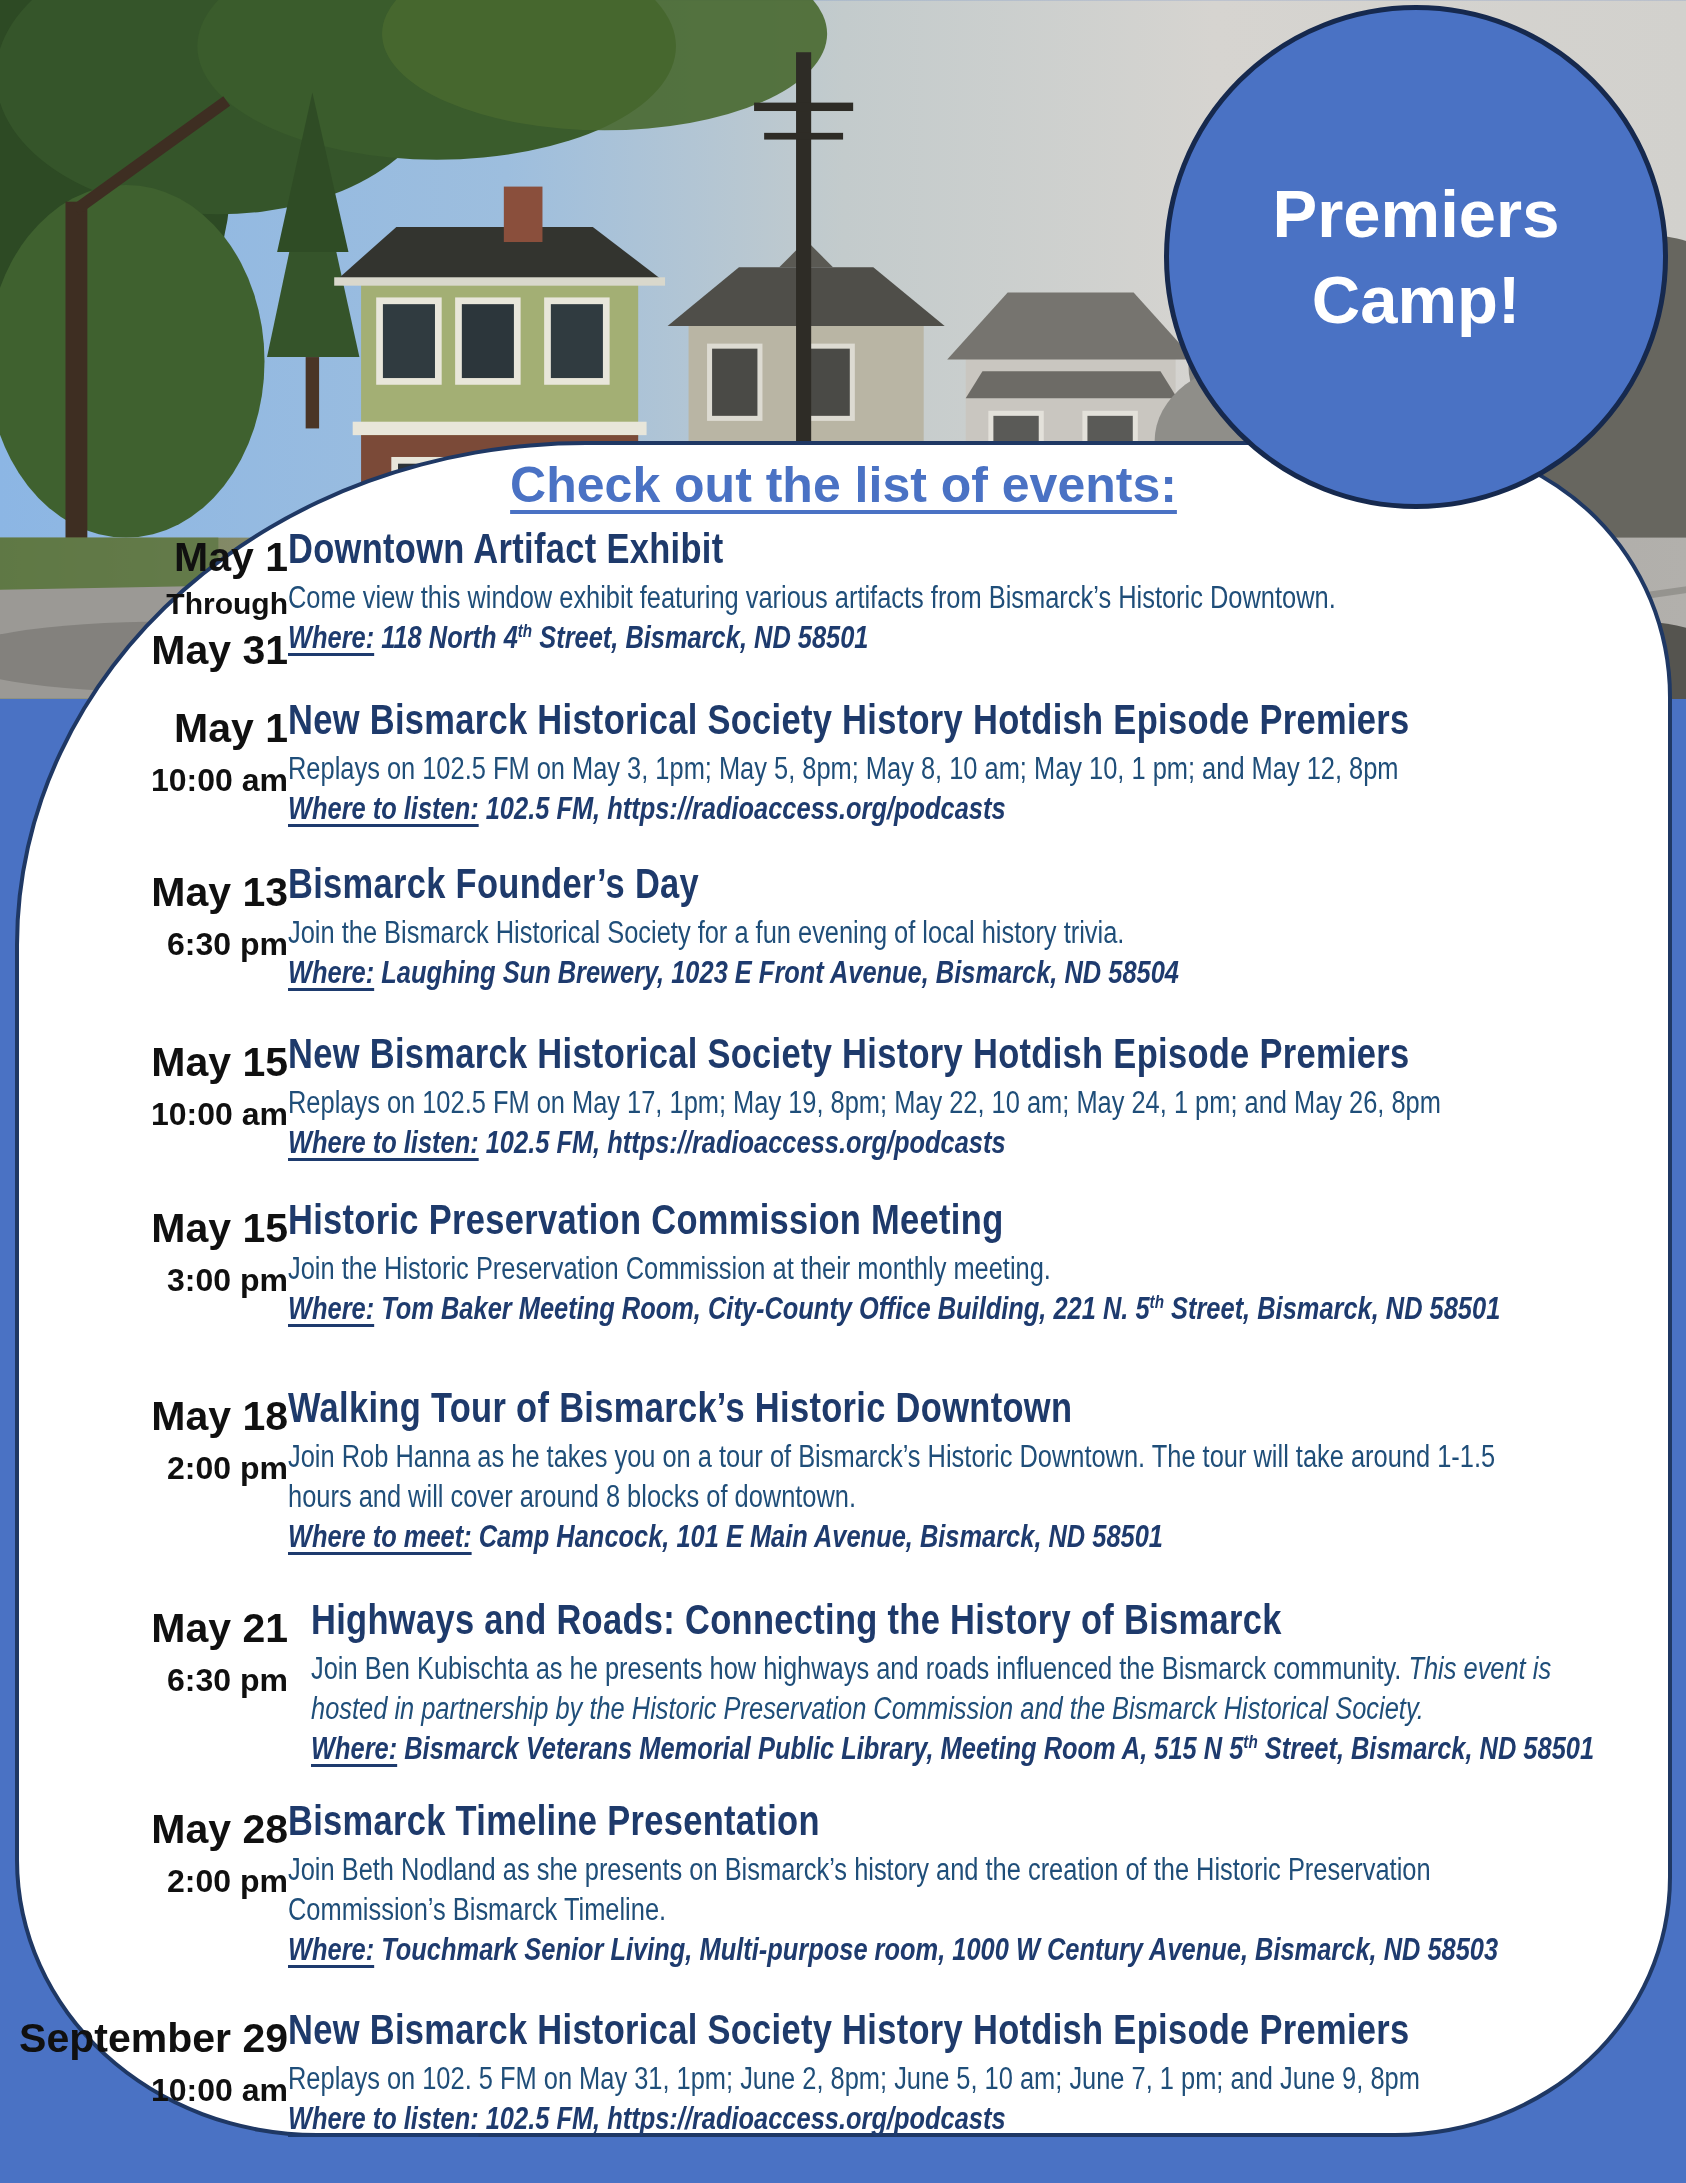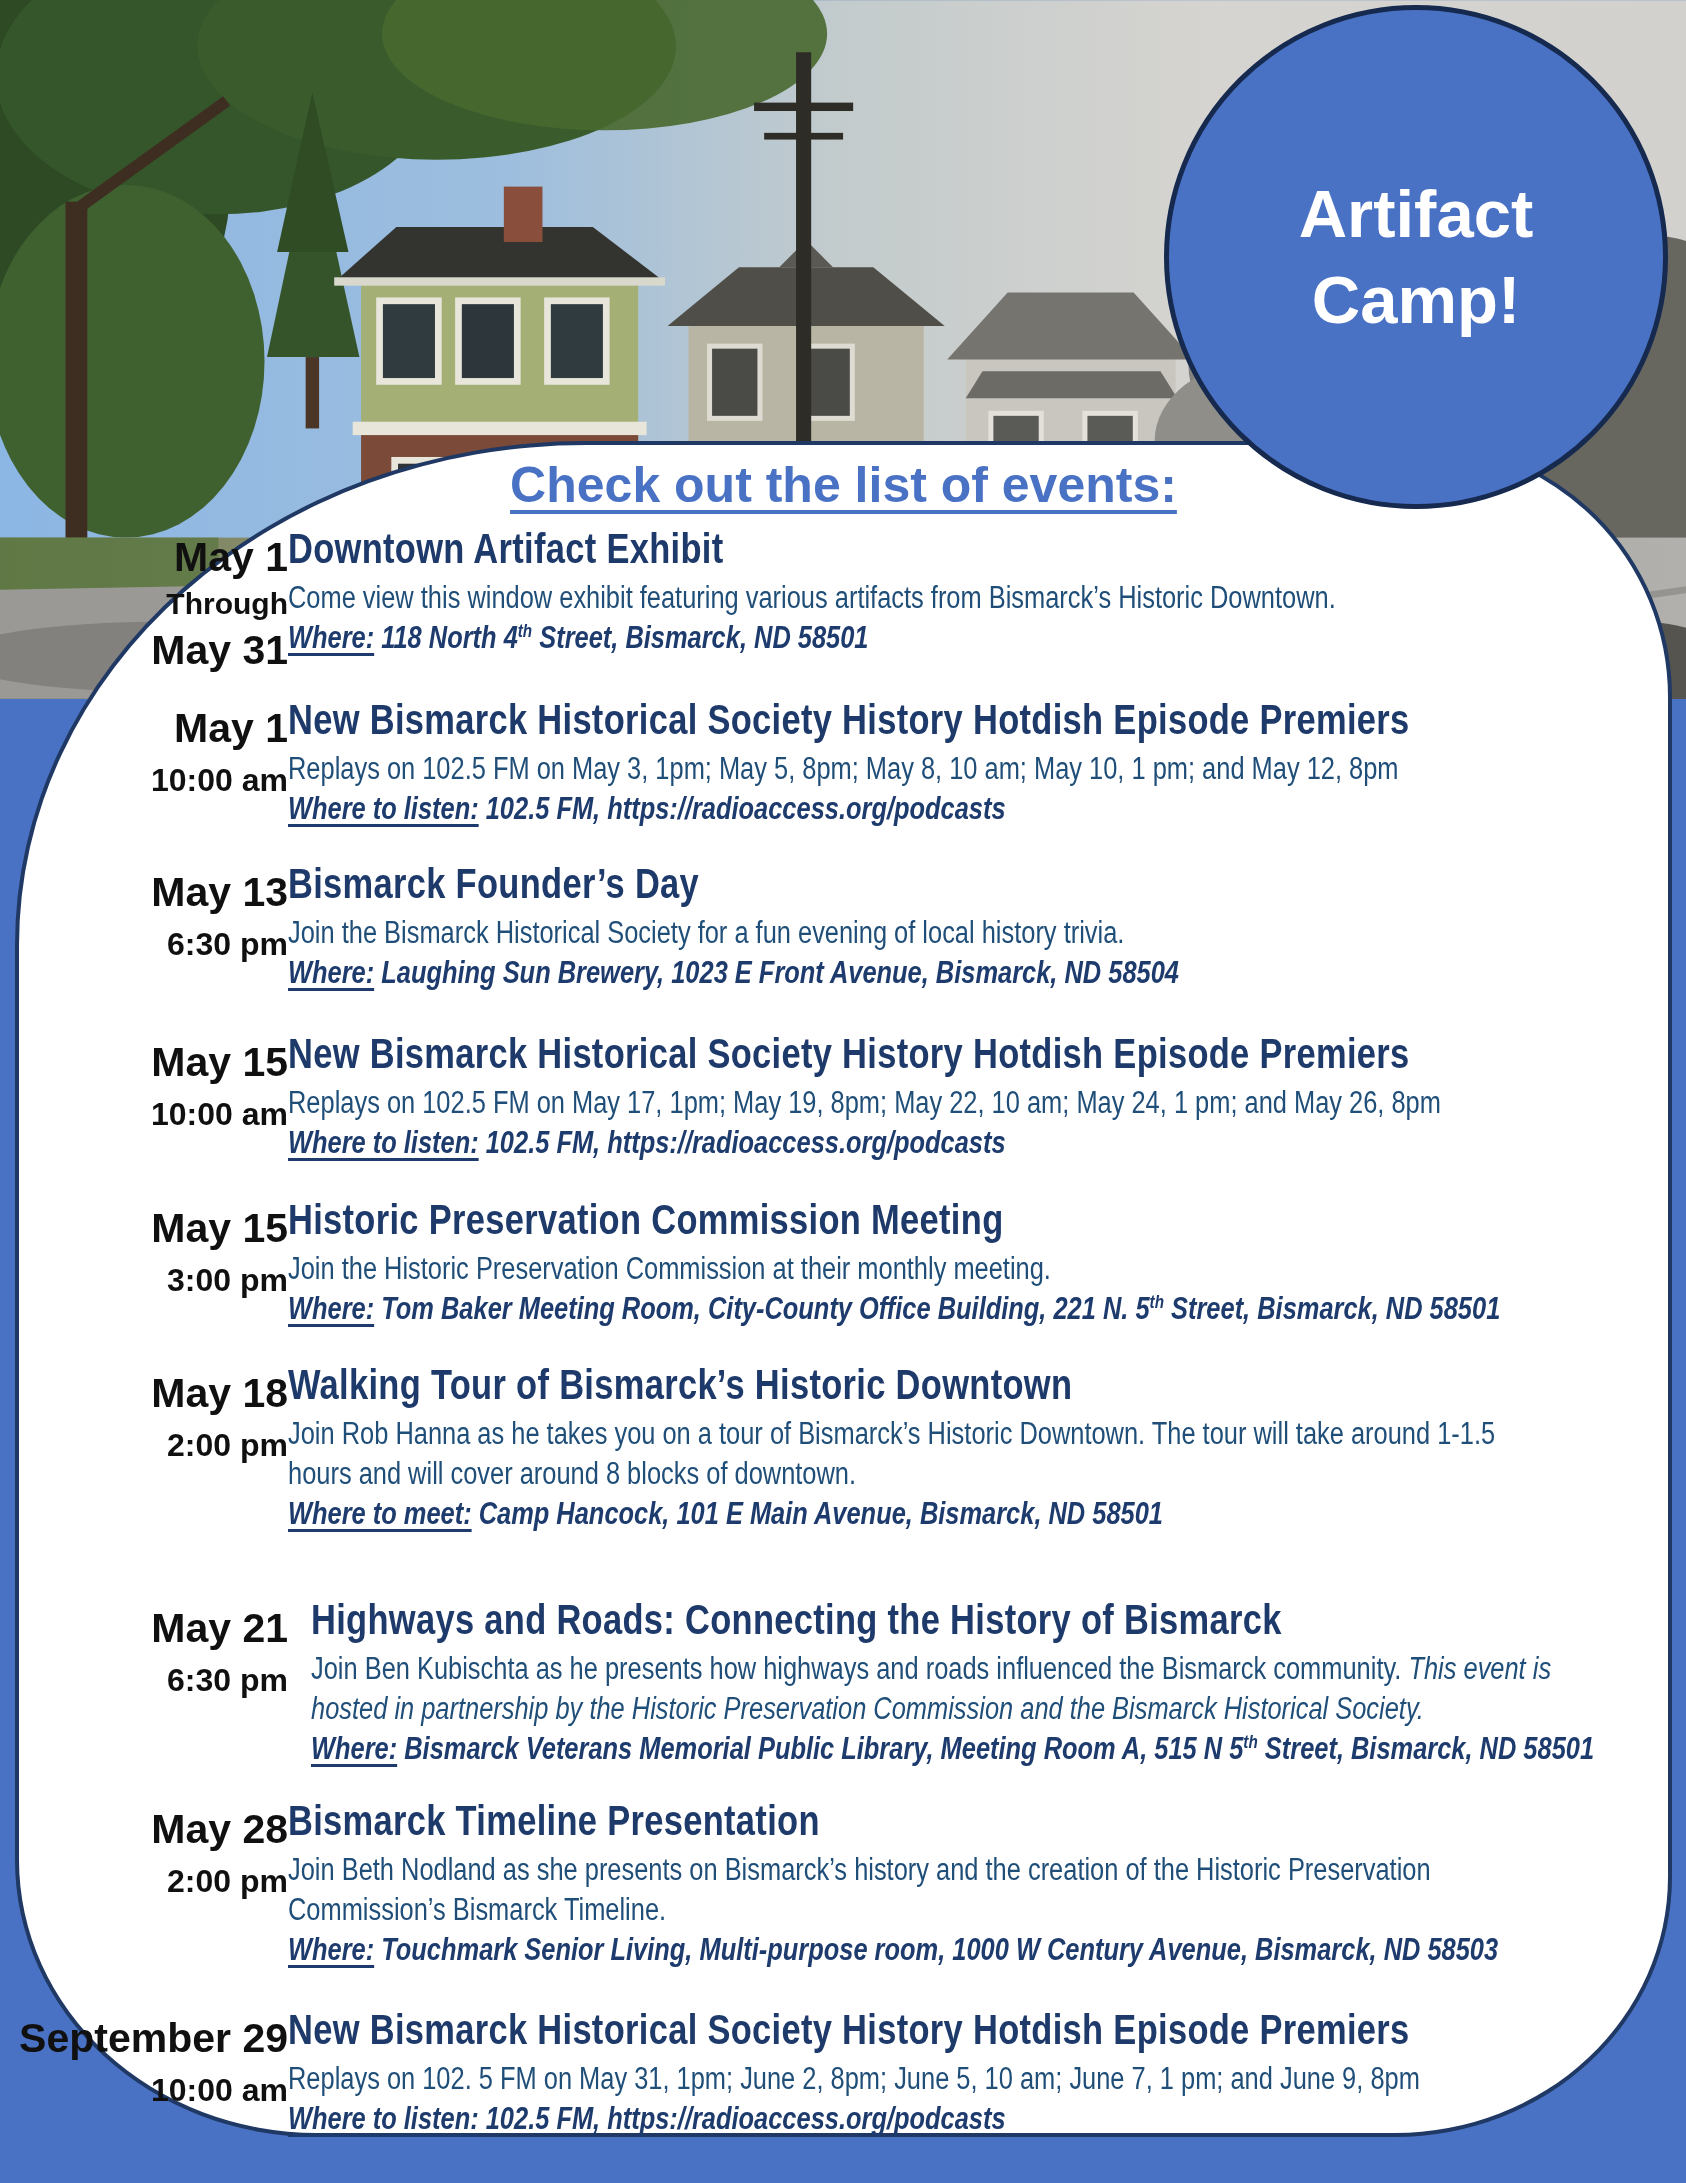--- a/index.html
+++ b/index.html
@@ -223,21 +223,21 @@
           </div>
     <div class="content-col">
       <div class="event-title">Historic Preservation Commission Meeting</div>
       <div class="event-body">
               <div class="body-line"><span>Join the Historic Preservation Commission at their monthly meeting.</span></div>
             </div>
       <div class="event-where"><span class="where-label">Where:</span><span class="where-text"> Tom Baker Meeting Room, City-County Office Building, 221 N. 5<sup>th</sup> Street, Bismarck, ND 58501</span></div>
     </div>
   </div>
 
-  <div class="event-row" style="top: 917px;">
+  <div class="event-row" style="top: 940px;">
     <div class="date-col">
             <div class="date-line date">May 18</div>
             <div class="date-line time">2:00 pm</div>
           </div>
     <div class="content-col">
       <div class="event-title">Walking Tour of Bismarck’s Historic Downtown</div>
       <div class="event-body">
               <div class="body-line"><span>Join Rob Hanna as he takes you on a tour of Bismarck’s Historic Downtown. The tour will take around 1-1.5</span></div>
               <div class="body-line"><span>hours and will cover around 8 blocks of downtown.</span></div>
             </div>
@@ -285,18 +285,18 @@
       <div class="event-body">
               <div class="body-line"><span>Replays on 102. 5 FM on May 31, 1pm; June 2, 8pm; June 5, 10 am; June 7, 1 pm; and June 9, 8pm</span></div>
             </div>
       <div class="event-where"><span class="where-label">Where to listen:</span><span class="where-text"> 102.5 FM, https://radioaccess.org/podcasts</span></div>
     </div>
   </div>
 </div>
   </div>
 
   <div class="badge">
-    <div class="badge-line">Artifact</div>
+    <div class="badge-line">Premiers</div>
     <div class="badge-line">Camp!</div>
   </div>
 
 </div>
 
 
 </body></html>

